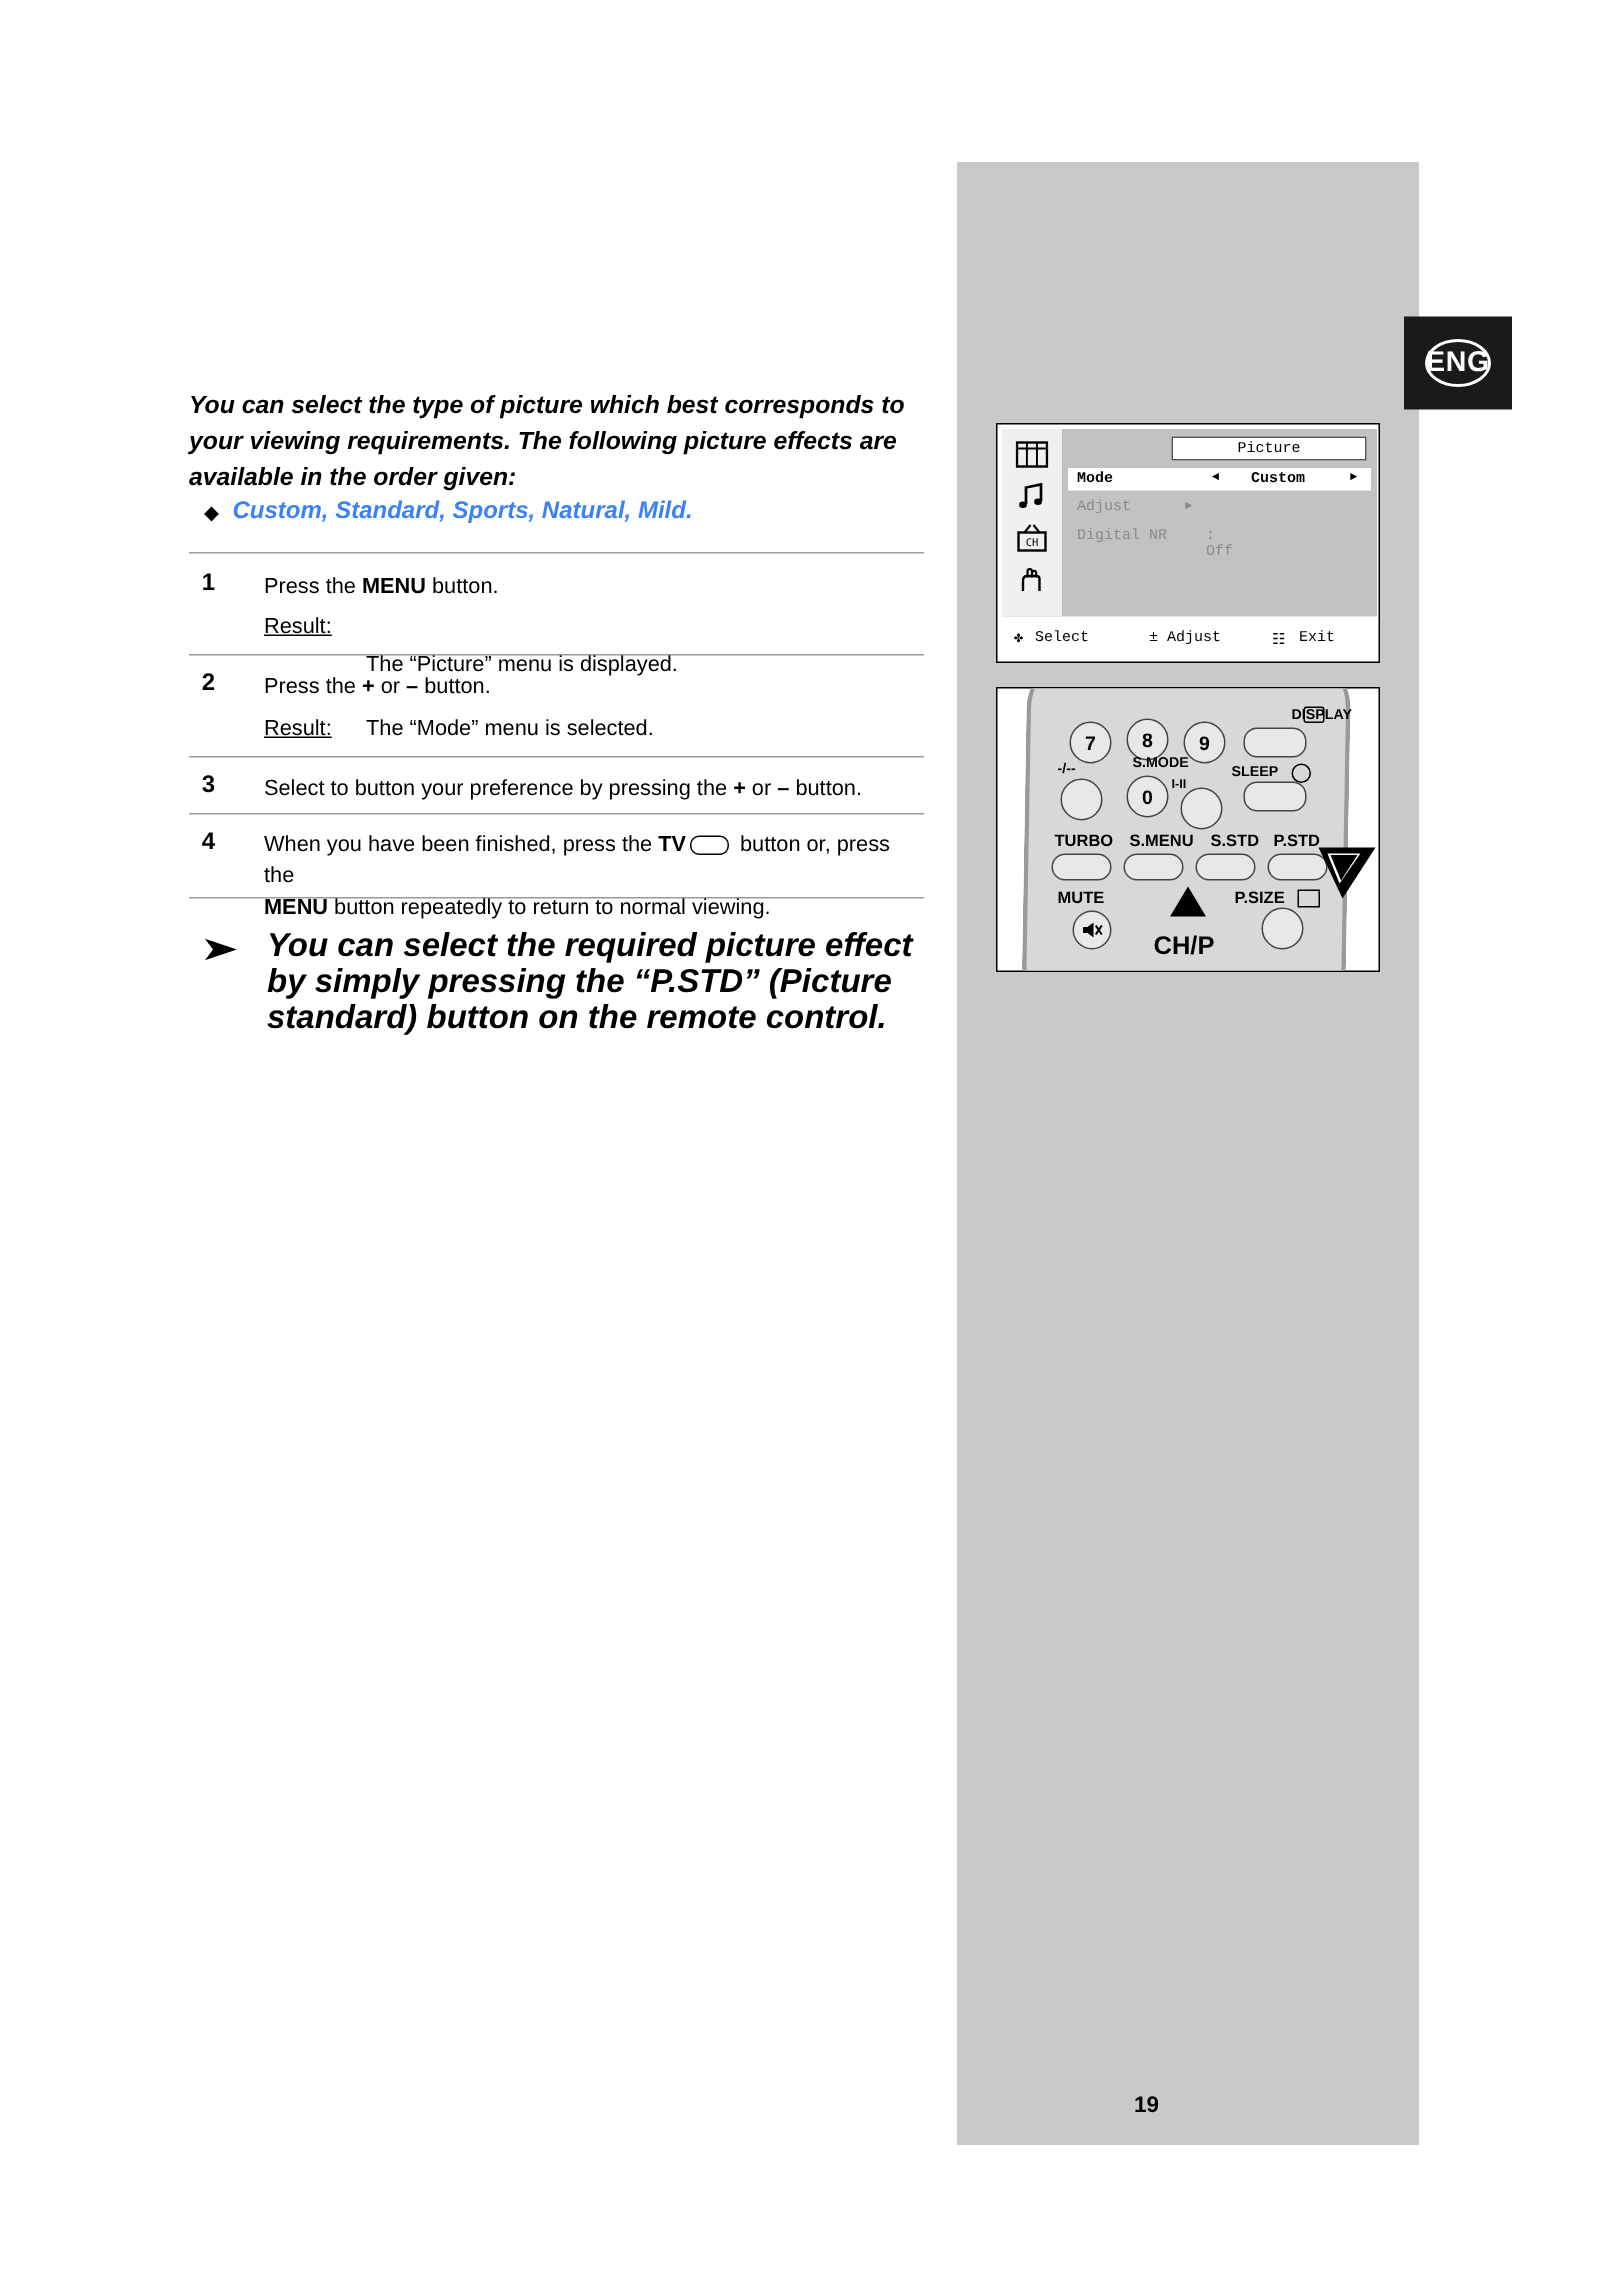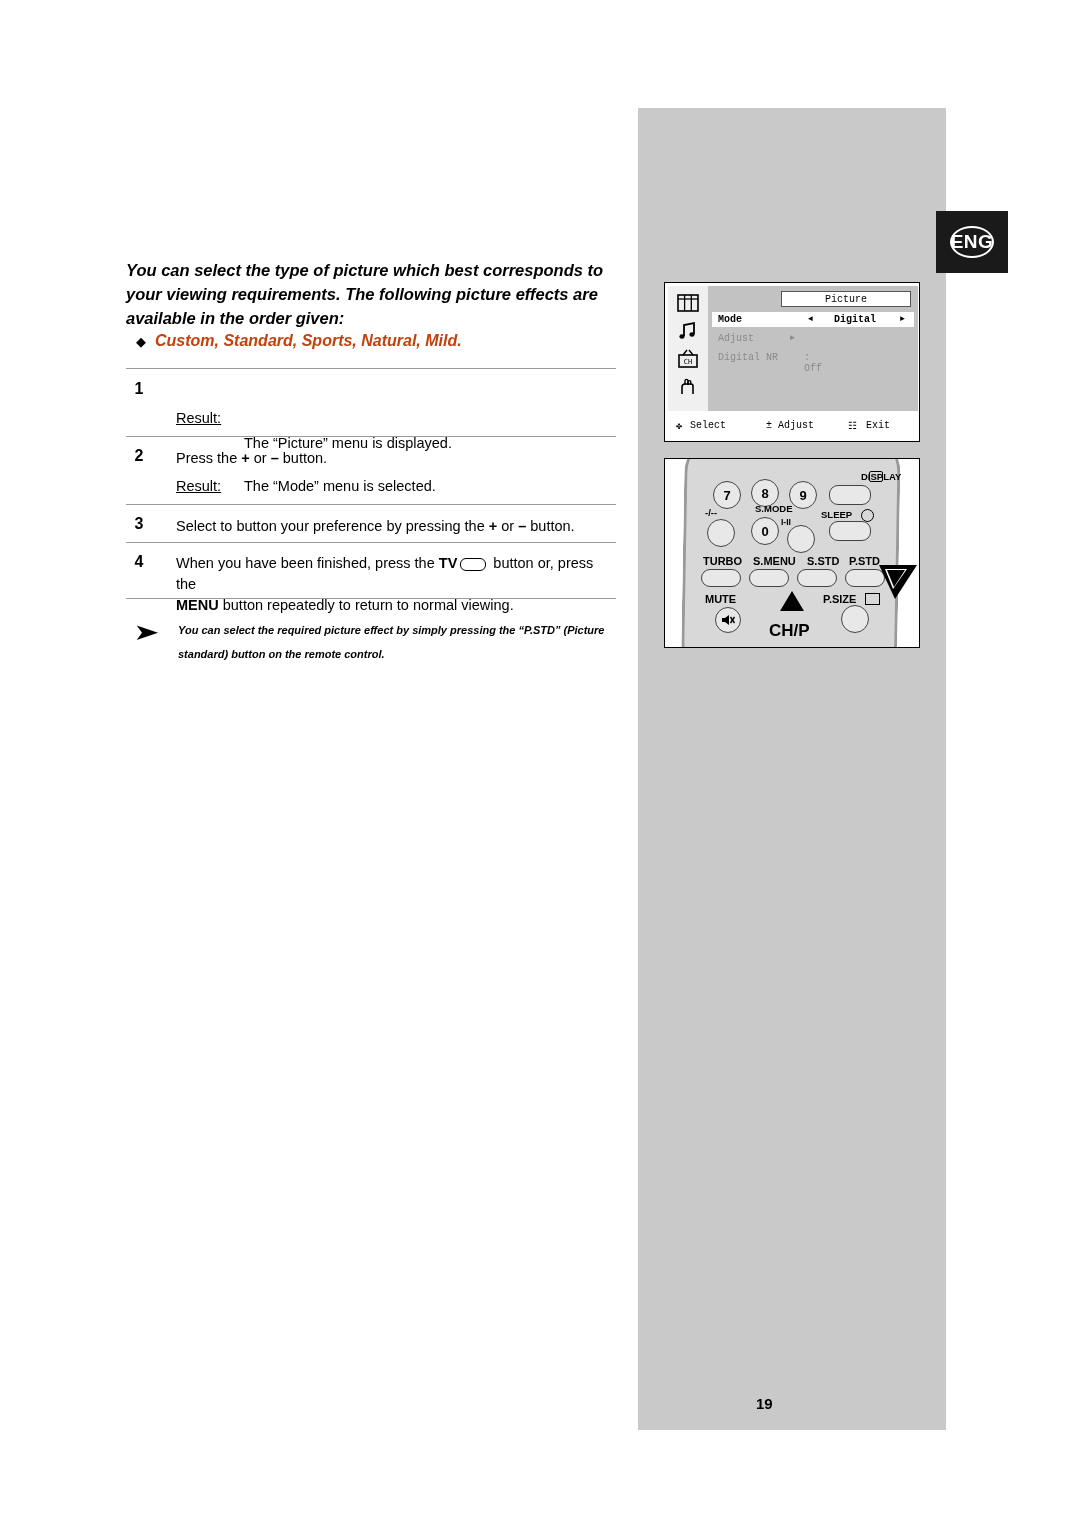--- a/index.html
+++ b/index.html
@@ -87,21 +87,21 @@
     color: #000;
   }
   .bullet-line {
     position: absolute;
     left: 155px;
     top: 332px;
     width: 470px;
     font-style: italic;
     font-weight: bold;
     font-size: 16px;
-    color: #c2410c;
+    color: #3b82f6;
   }
   .bullet-diamond {
     position: absolute;
     left: 136px;
     top: 334px;
     font-size: 13px;
     color: #000;
   }
   .rule {
     position: absolute;
@@ -137,21 +137,21 @@
   }
   b.inline { font-weight: bold; }
   
   .note {
     position: absolute;
     left: 178px;
     top: 618px;
     width: 440px;
     font-style: italic;
     font-weight: bold;
-    font-size: 11px;
+    font-size: 22px;
     line-height: 24px;
     color: #000;
   }
   .note-arrow {
     position: absolute;
     left: 138px;
     top: 620px;
     font-size: 20px;
     color: #000;
     font-weight: bold;
@@ -313,20 +313,21 @@
   <div class="bullet-diamond">◆</div>
   <div class="bullet-line">Custom, Standard, Sports, Natural, Mild.</div>
 
   <div class="rule" style="top:368px;"></div>
   <div class="rule" style="top:436px;"></div>
   <div class="rule" style="top:504px;"></div>
   <div class="rule" style="top:542px;"></div>
   <div class="rule" style="top:598px;"></div>
 
   <div class="step-num" style="left:128px; top:380px;">1</div>
+  <div class="step-txt" style="left:176px; top:381px; width:420px;"><span>Press the </span><b class="inline">MENU</b><span> button.</span></div>
   <div class="result-lbl" style="left:176px; top:410px;">Result:</div>
   <div class="result-txt" style="left:244px; top:410px;margin-top:25px;">The “Picture” menu is displayed.</div>
 
   <div class="step-num" style="left:128px; top:447px;">2</div>
   <div class="step-txt" style="left:176px; top:448px; width:420px;"><span>Press the </span><b class="inline">+</b><span> or </span><b class="inline">–</b><span> button.</span></div>
   <div class="result-lbl" style="left:176px; top:478px;">Result:</div>
   <div class="result-txt" style="left:244px; top:478px;">The “Mode” menu is selected.</div>
 
   <div class="step-num" style="left:128px; top:515px;">3</div>
   <div class="step-txt" style="left:176px; top:516px; width:440px;"><span>Select to button your preference by pressing the </span><b class="inline">+</b><span> or </span><b class="inline">–</b><span> button.</span></div>
@@ -369,21 +370,21 @@
               <path d="M7 8 V4 q0-1.6 1.5-1.6 T10 4 v4" fill="none" stroke="#000" stroke-width="1.4"></path>
               <path d="M10 8 V5 q0-1.4 1.4-1.4 T12.8 5 v3" fill="none" stroke="#000" stroke-width="1.4"></path>
             </svg>
         </div>
       </div>
       <div class="osd-title">Picture</div>
 
       <div class="osd-row hl" style="left:44px; top:26px; width:202px; height:15px;">
         <span style="position:absolute;left:6px;top:2px;">Mode</span>
         <span style="position:absolute;left:96px;top:2px;font-size:8px;">◄</span>
-        <span style="position:absolute;left:122px;top:2px;">Digital</span>
+        <span style="position:absolute;left:122px;top:2px;">Custom</span>
         <span style="position:absolute;left:188px;top:2px;font-size:8px;">►</span>
       </div>
 
       <div class="osd-row" style="left:50px; top:47px; color:#8a8a8a;">
         <span>Adjust</span>
         <span style="position:absolute;left:72px;top:0;font-size:8px;">►</span>
       </div>
 
       <div class="osd-row" style="left:50px; top:66px; color:#8a8a8a;">
         <span>Digital NR</span>

